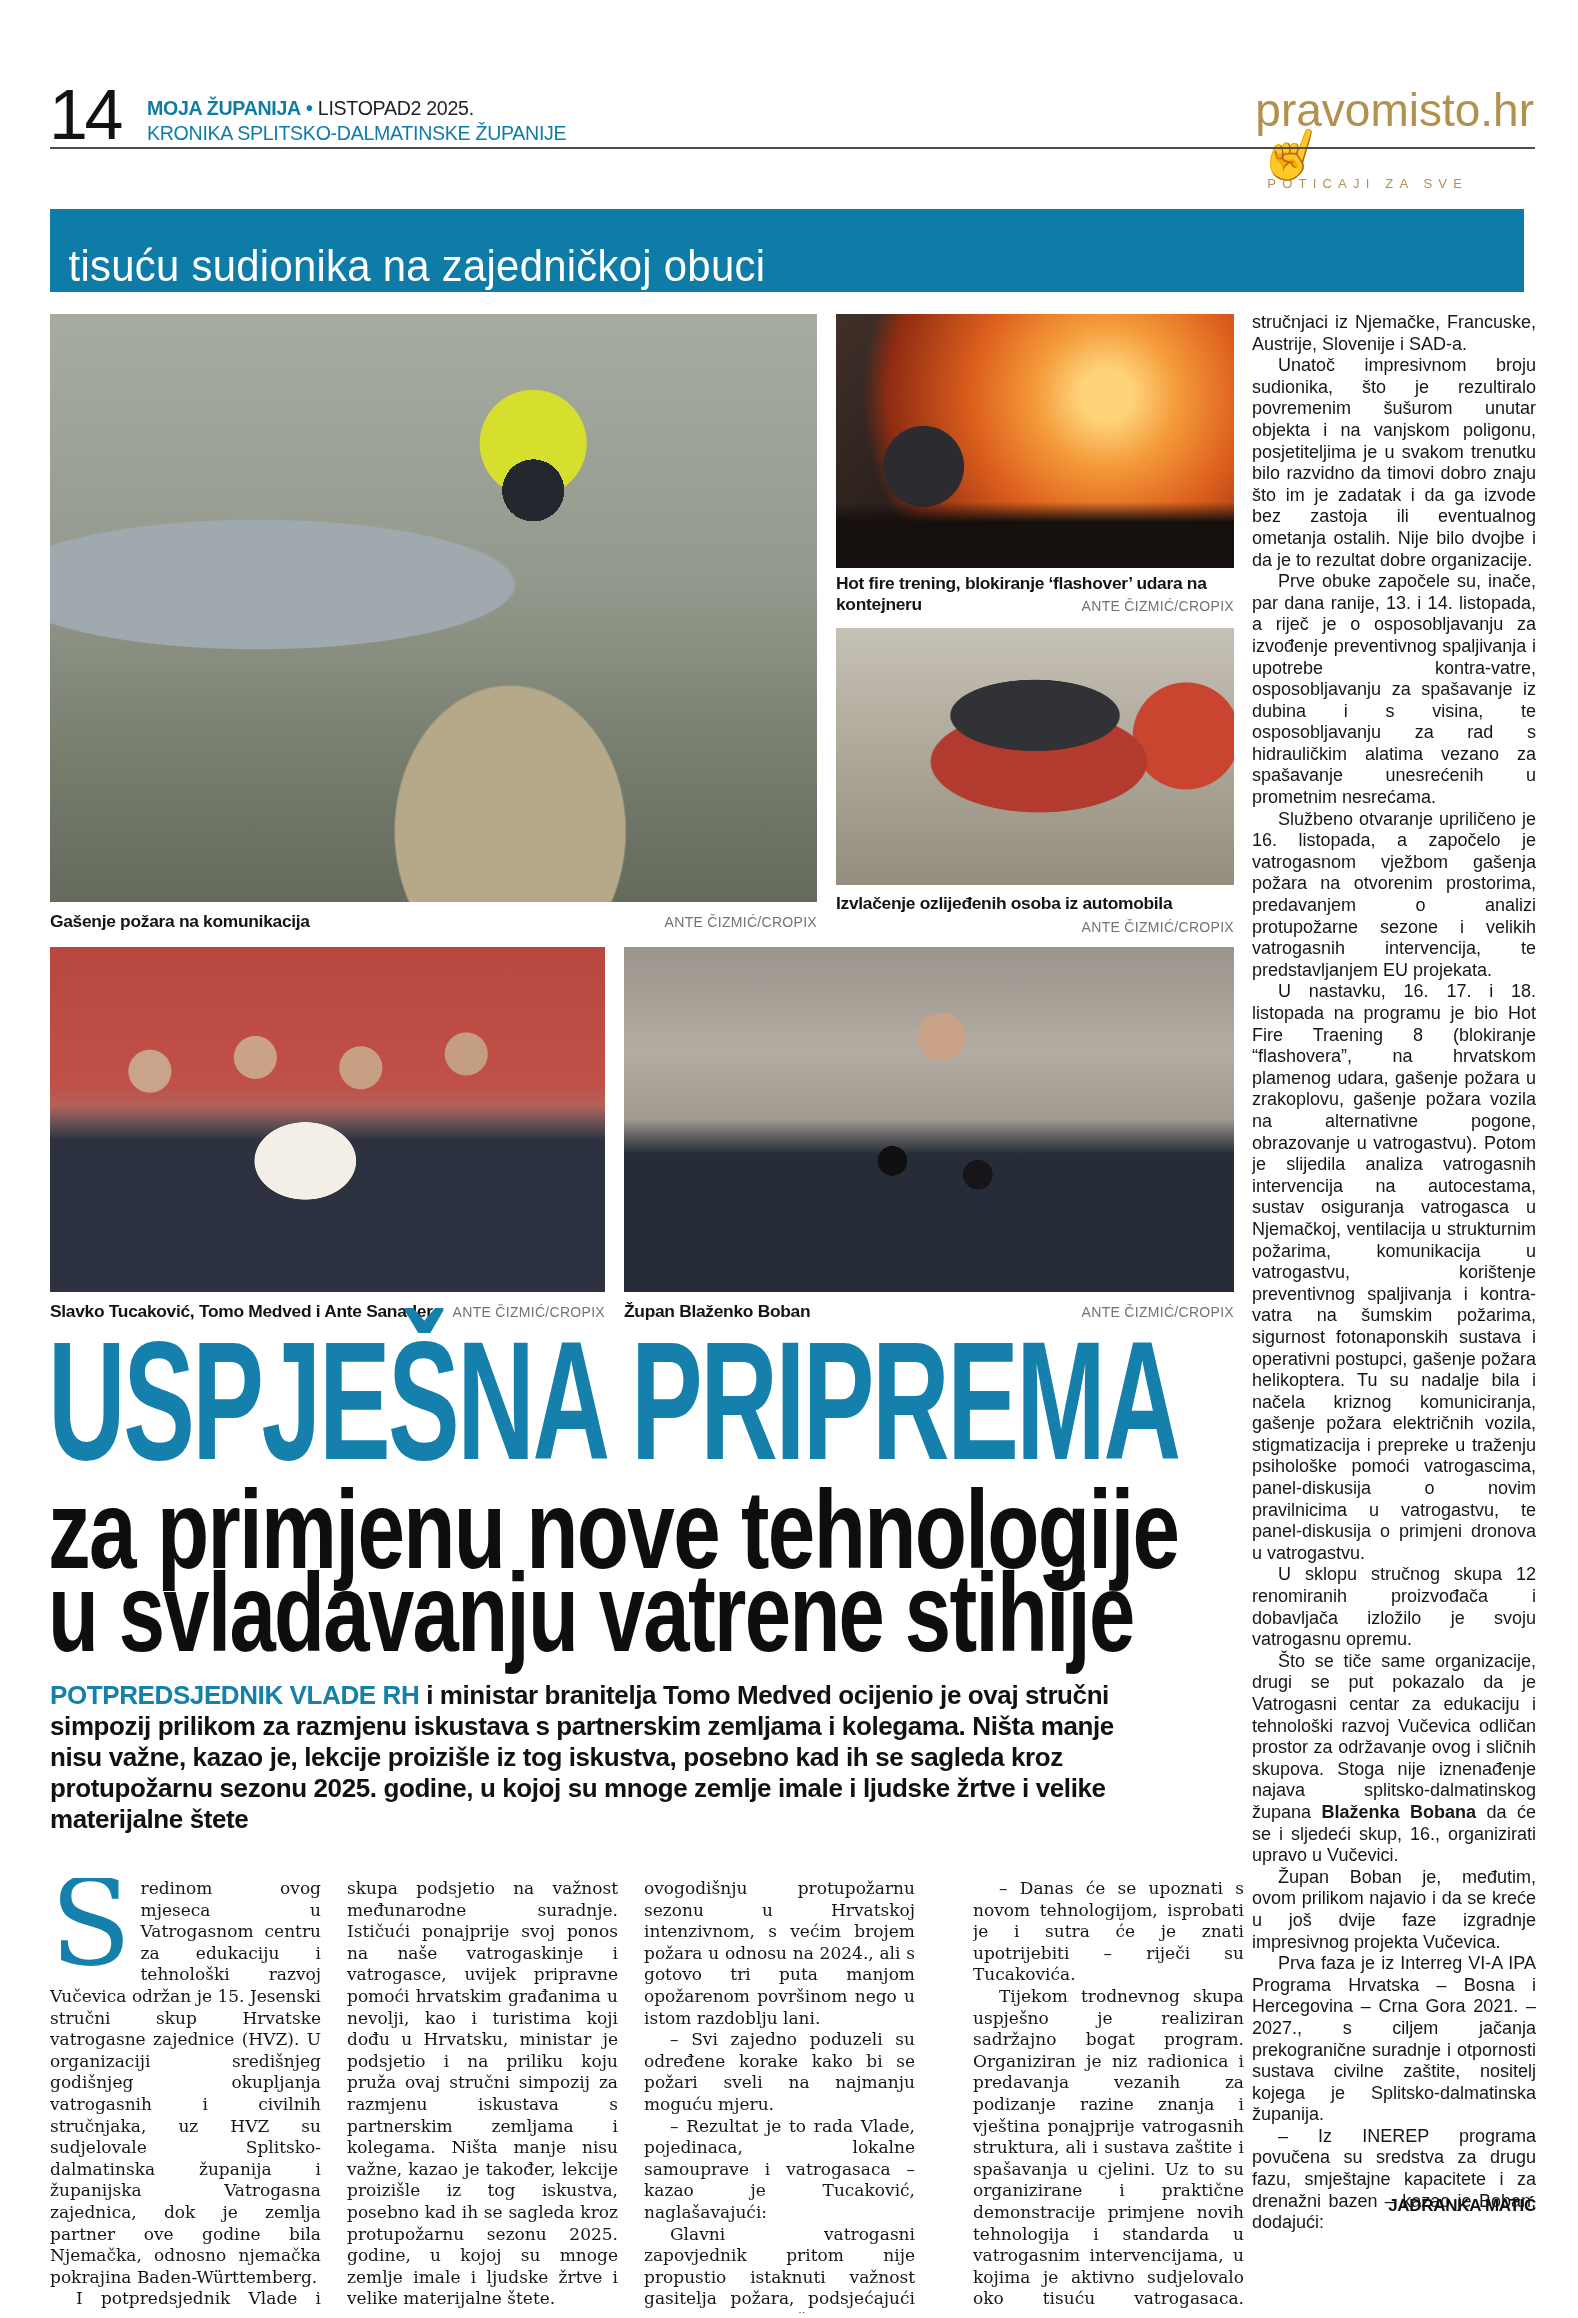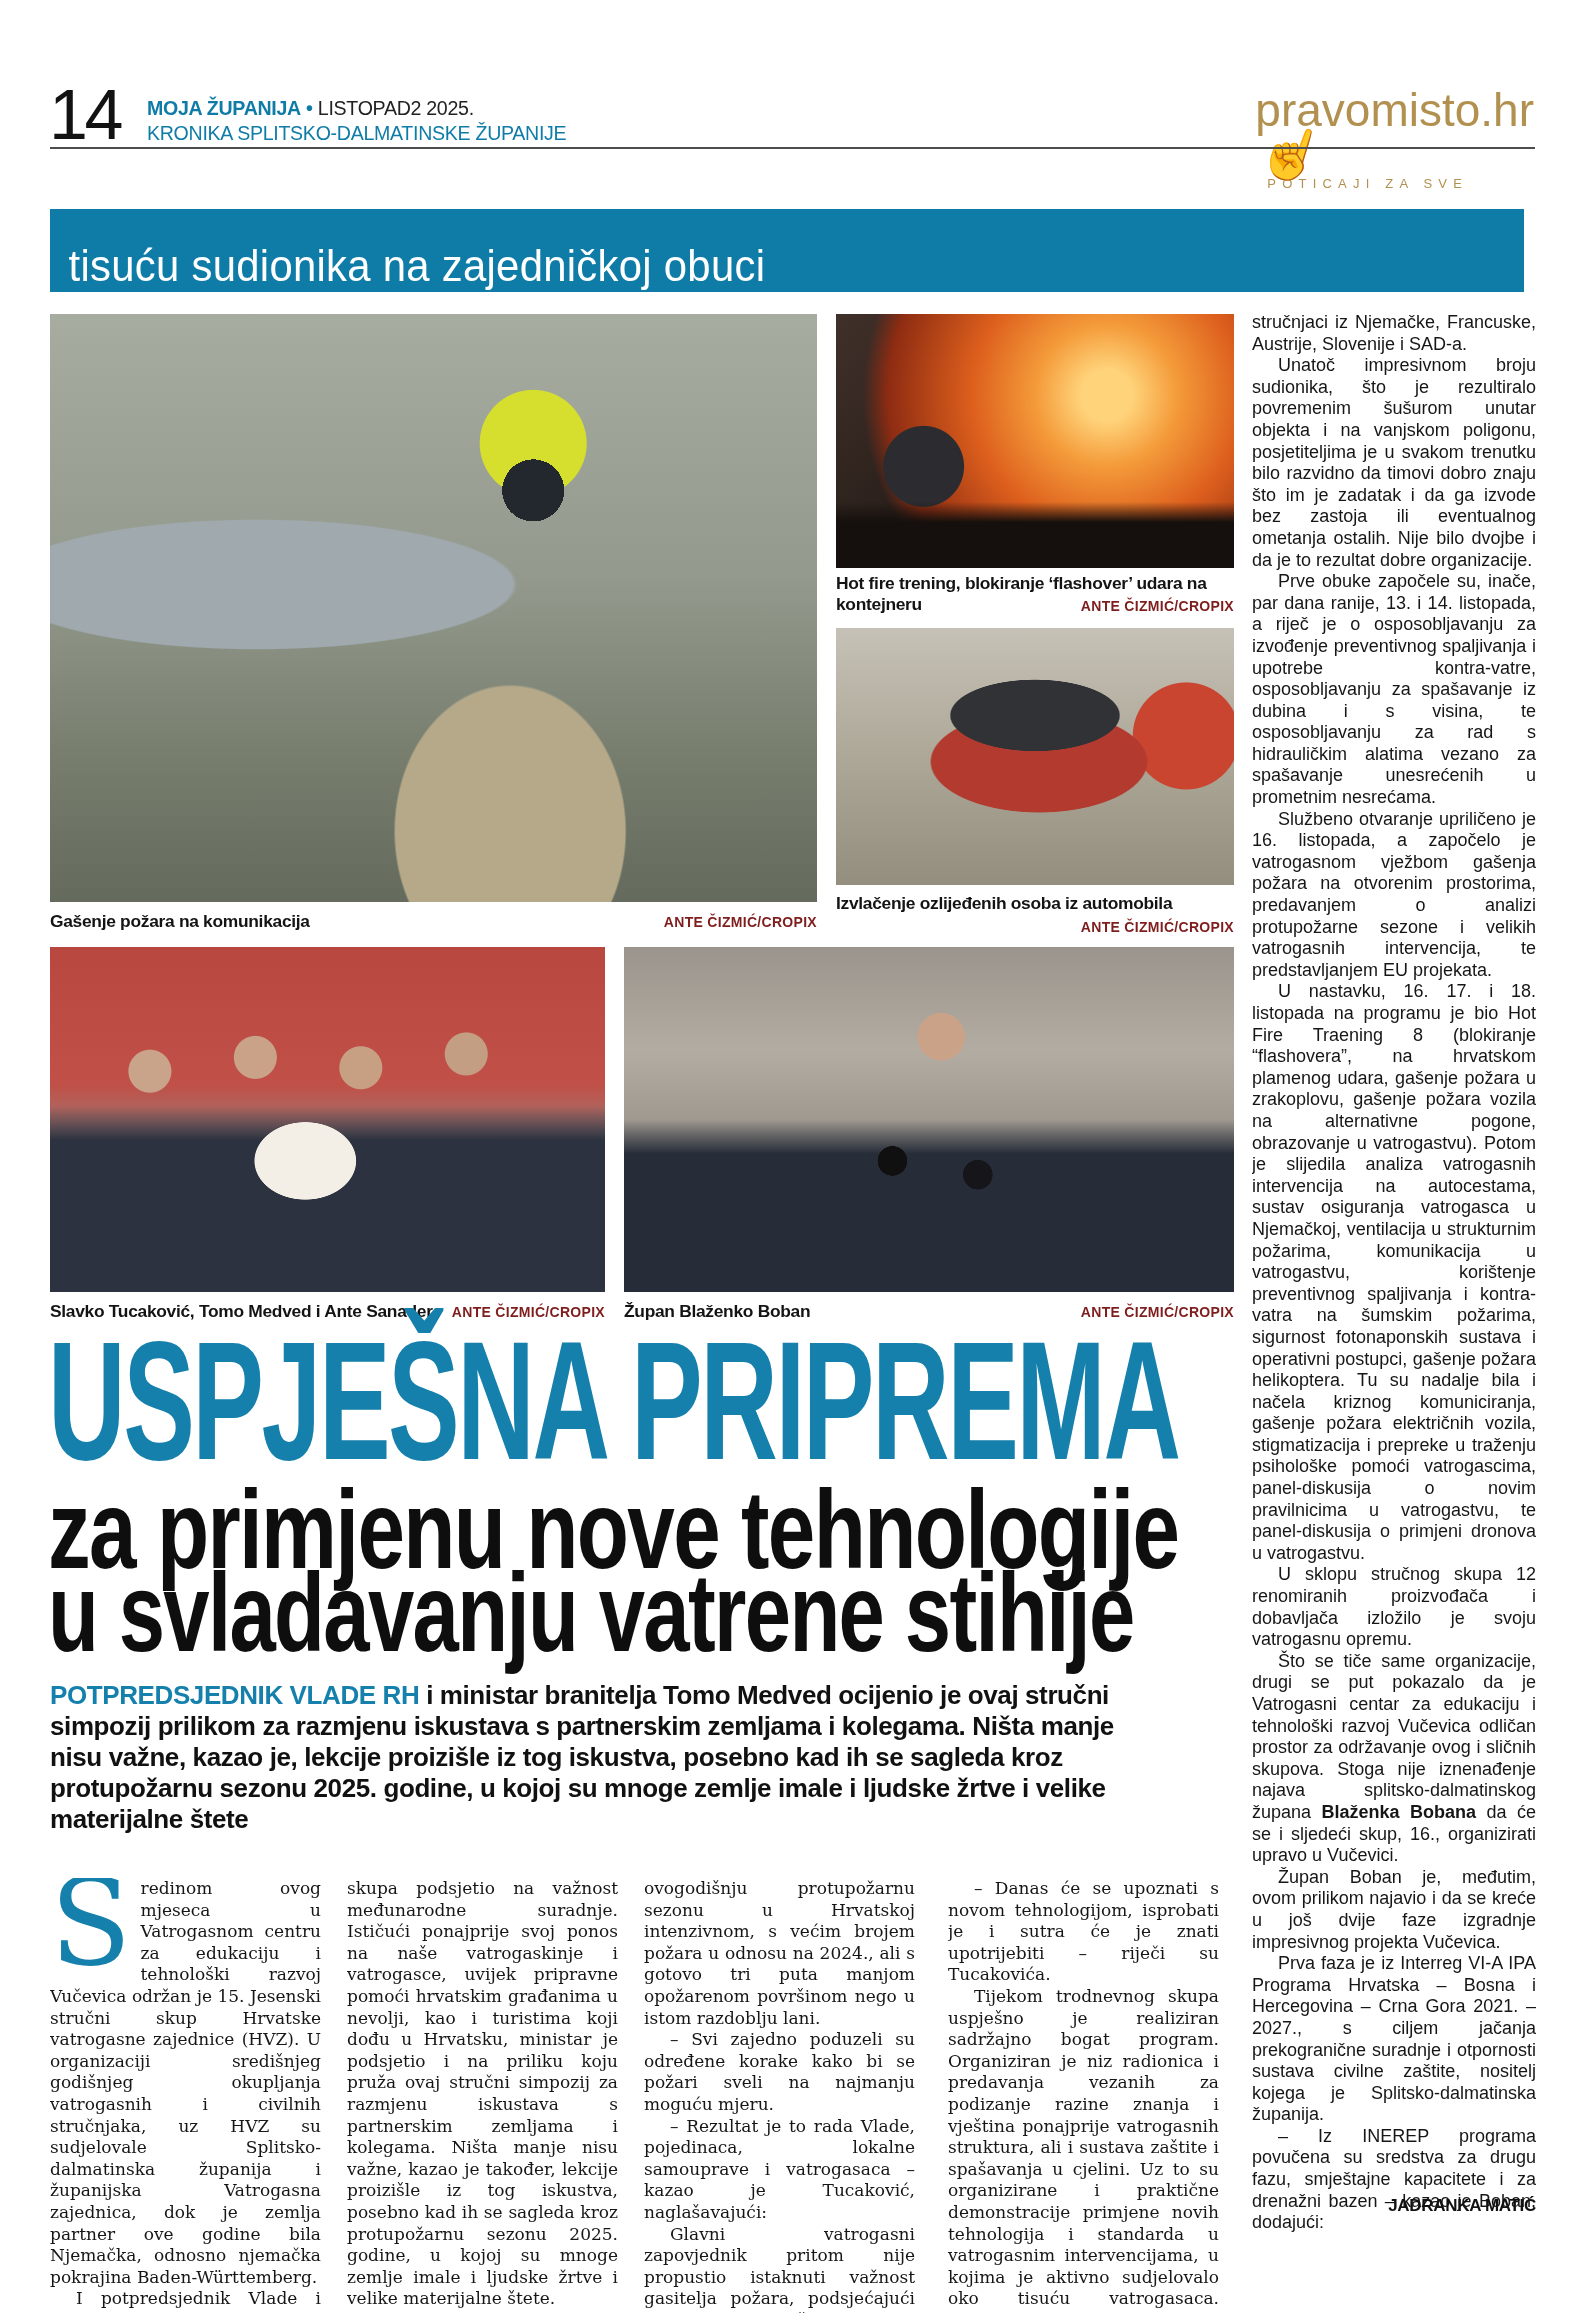--- a/index.html
+++ b/index.html
@@ -56,21 +56,21 @@
   #photo5{left:624px;top:947px;width:610px;height:345px;background:
     radial-gradient(circle at 52% 26%, #c9a287 0 23.6px, rgba(0,0,0,0) 24px),
     radial-gradient(circle at 44% 62%, #101010 0 14.6px, rgba(0,0,0,0) 15px),
     radial-gradient(circle at 58% 66%, #15151a 0 14.6px, rgba(0,0,0,0) 15px),
     linear-gradient(0deg, #262c38 0 40%, rgba(0,0,0,0) 50%),
     linear-gradient(180deg,#9b948c 0%,#b3aca2 30%,#6f6a64 100%);}
 
   
   .caprow{position:absolute;display:flex;justify-content:space-between;align-items:baseline;}
   .capt{font-size:17.4px;font-weight:bold;letter-spacing:-0.3px;color:#141414;line-height:21px;}
-  .cred{font-size:14px;letter-spacing:0.3px;color:#7f1d1d;white-space:nowrap;font-weight:bold;}
+  .cred{font-size:14px;letter-spacing:0.3px;color:#737373;white-space:nowrap;}
   #cap1{left:50px;top:911px;width:767px;}
   #cap2{left:836px;top:573px;width:398px;position:absolute;}
   #cap2 .cred{position:absolute;right:0;bottom:0.6px;}
   #cap3{left:836px;top:893px;width:398px;position:absolute;}
   #cap3 .cred{display:block;text-align:right;margin-top:4.5px;}
   #cap4{left:50px;top:1301px;width:555px;}
   #cap5{left:624px;top:1301px;width:610px;}
 
   
   .hl{position:absolute;left:48px;white-space:nowrap;}
@@ -85,21 +85,21 @@
   
   #lead{left:50px;top:1680px;width:1116px;font-size:26px;line-height:31px;font-weight:bold;
         letter-spacing:-0.4px;color:#111;}
   #lead .kick{color:#1580ac;}
 
   
   .col{position:absolute;top:1878px;height:435px;overflow:hidden;
        font-family:"DejaVu Serif",serif;font-size:17px;line-height:21.6px;
        text-align:justify;color:#161616;}
   #c1{left:50px;width:271px;} #c2{left:347px;width:271px;}
-  #c3{left:644px;width:271px;} #c4{left:948px;width:271px;}
+  #c3{left:644px;width:271px;} #c4{left:973px;width:271px;}
   .col p, #side p{margin:0;}
   .ind{text-indent:26px;}
   .dropcap{float:left;color:#1580ac;font-family:"DejaVu Serif",serif;font-size:119px;
            line-height:90px;padding-right:9px;}
   b{font-weight:bold;}
 
   
   #side{left:1252px;top:312px;width:284px;height:1963px;overflow:hidden;
         font-family:Liberation Sans, sans-serif;font-size:18px;line-height:21.6px;
         text-align:justify;color:#161616;position:absolute;}

